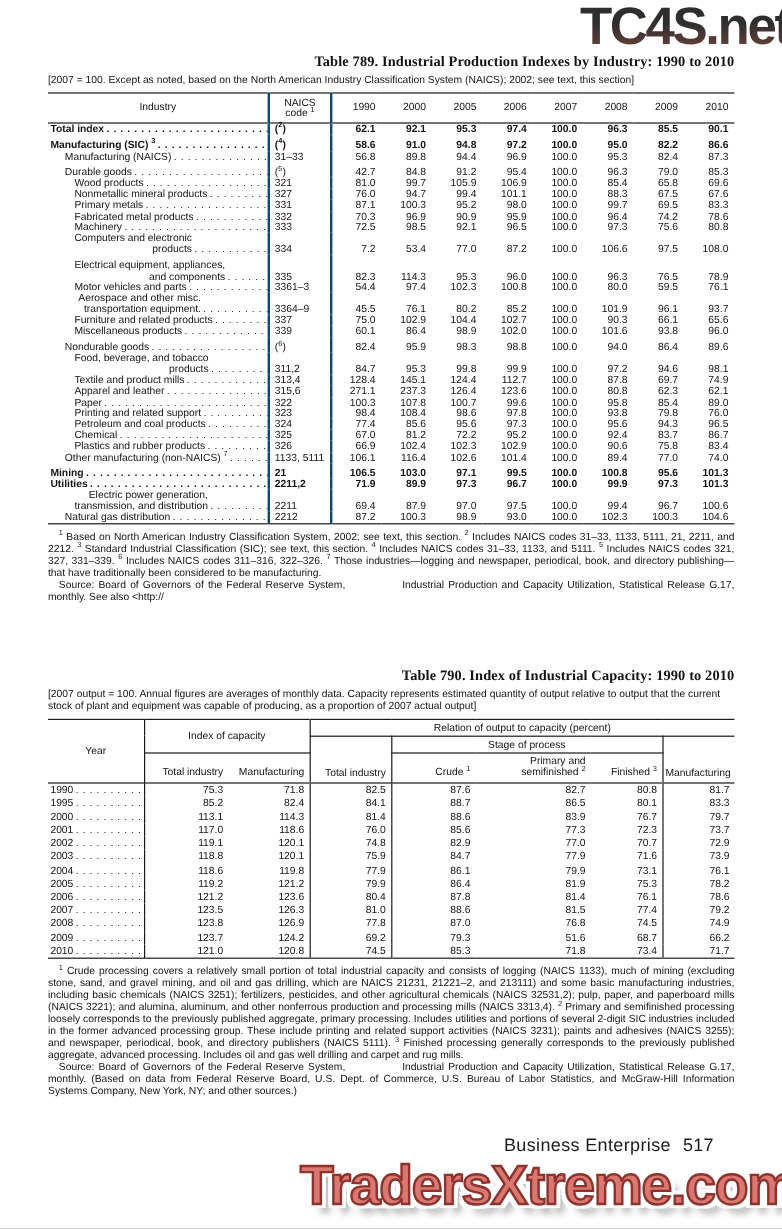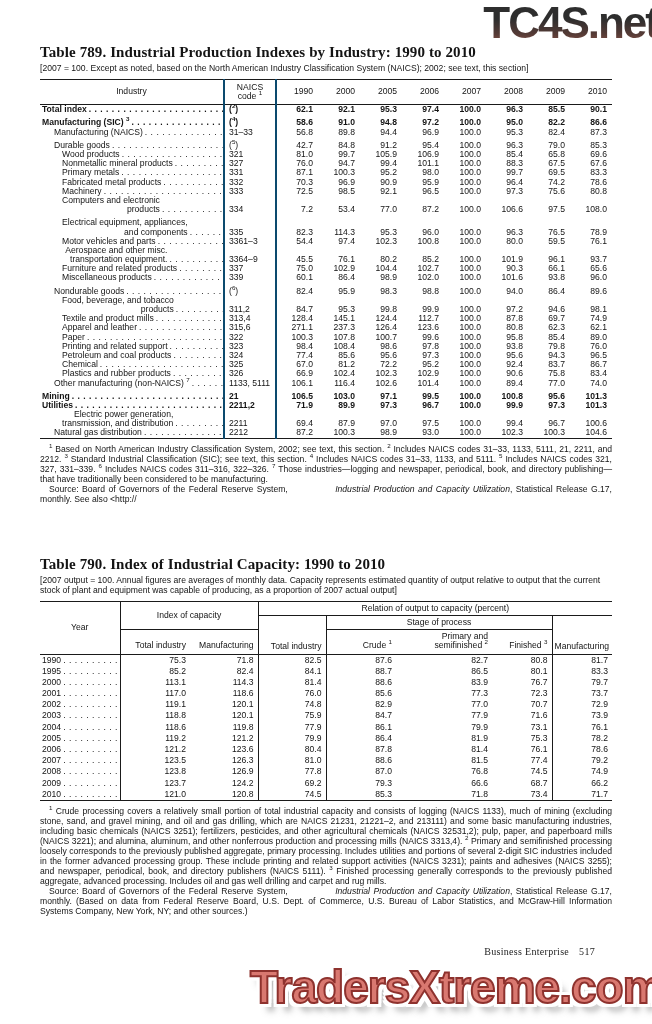--- a/index.html
+++ b/index.html
@@ -2,22 +2,22 @@
 <html><head>
 <meta charset="utf-8">
 <style>
   html,body{margin:0;padding:0;background:#888;}
   .page{position:relative;width:652px;height:1024px;margin:0 auto;background:#fff;
         font-family:"Liberation Sans",sans-serif;color:#141414;overflow:hidden;}
   .sec{position:absolute;left:40px;width:572px;}
   #sec789{top:44px;}
   #sec790{top:556px;}
 
-  .tbl-title{font-family:"Liberation Serif",serif;font-weight:bold;font-size:15px;
-             margin:0 0 3px 0;letter-spacing:.1px;}
+  .tbl-title{font-family:"Liberation Serif",serif;font-weight:bold;font-size:12px;
+             margin:0 0 3px 0;letter-spacing:.1px;text-align:right;}
   .tbl-note{font-size:8.6px;line-height:1.15;margin:0 0 5px 0;}
 
   table{border-collapse:collapse;table-layout:fixed;width:572px;}
   td,th{padding:0;font-size:8.6px;line-height:1.07;font-weight:normal;}
 
   
   .t789{border-top:1.5px solid #1a1a1a;border-bottom:1.5px solid #1a1a1a;}
   .t789 thead th{border-bottom:1px solid #1a1a1a;vertical-align:middle;
                  text-align:center;padding:3px 0 3px;}
   .t789 thead th.yr{text-align:right;padding-right:5px;}
@@ -45,25 +45,25 @@
   .t790 td.yearcell{text-align:left;padding:1px 2px;}
   .t790 .c1{border-right:1px solid #1a1a1a;}
   .t790 .c3{border-right:1px solid #1a1a1a;}
   .t790 .c4{border-right:1px solid #1a1a1a;}
   .t790 .c7{border-right:1px solid #1a1a1a;}
 
   sup{font-size:.72em;line-height:0;vertical-align:super;}
 
   .fnblock{margin-top:5px;}
   .fn,.src{font-size:8.6px;line-height:1.17;text-align:justify;margin:0;text-indent:9px;}
-  .it{font-style:italic;margin-left:44px;}
+  .it{margin-left:44px;}
 
   
-  .footer-right{position:absolute;top:946px;right:57px;font-size:10px;
-                letter-spacing:.3px;color:#1c1c1c;font-family:Liberation Serif, serif;}
+  .footer-right{position:absolute;top:946px;right:57px;font-size:15px;
+                letter-spacing:.3px;color:#1c1c1c;}
   .footer-right .pgnum{margin-left:10px;}
   .footer-left{position:absolute;top:964px;left:40px;font-size:10.5px;color:#1c1c1c;}
 
   
   .wm-top{position:absolute;top:-2px;right:-6px;z-index:9;
           font-size:44px;font-weight:800;letter-spacing:-2px;
           background:linear-gradient(180deg,#2e2e2e 42%,#553b36 72%,#9a584a 100%);
           -webkit-background-clip:text;background-clip:text;color:transparent;}
   .wm-mid{position:absolute;top:492px;left:180px;z-index:9;
           font-family:"DejaVu Serif",serif;font-weight:900;font-size:36px;
@@ -824,21 +824,21 @@
             <td class="yearcell c1">
               <div class="lbl">
                 <span class="txt">2009</span>
                 <span class="leader">. . . . . . . . . . . . . . . . . . . . . . . . . . . . . . . . . . . . . . . . . . . . . . . . . . . . . . . . . . . . . . . . . . . . . . . . . . . . . . . . . . . . . . . . . .</span>
               </div>
             </td>
             <td>123.7</td>
             <td class="c3">124.2</td>
             <td class="c4">69.2</td>
             <td>79.3</td>
-            <td>66.6</td>
+            <td>51.6</td>
             <td class="c7">68.7</td>
             <td>66.2</td>
           </tr>
           <tr class="table-row">
             <td class="yearcell c1">
               <div class="lbl">
                 <span class="txt">2010</span>
                 <span class="leader">. . . . . . . . . . . . . . . . . . . . . . . . . . . . . . . . . . . . . . . . . . . . . . . . . . . . . . . . . . . . . . . . . . . . . . . . . . . . . . . . . . . . . . . . . .</span>
               </div>
             </td>

